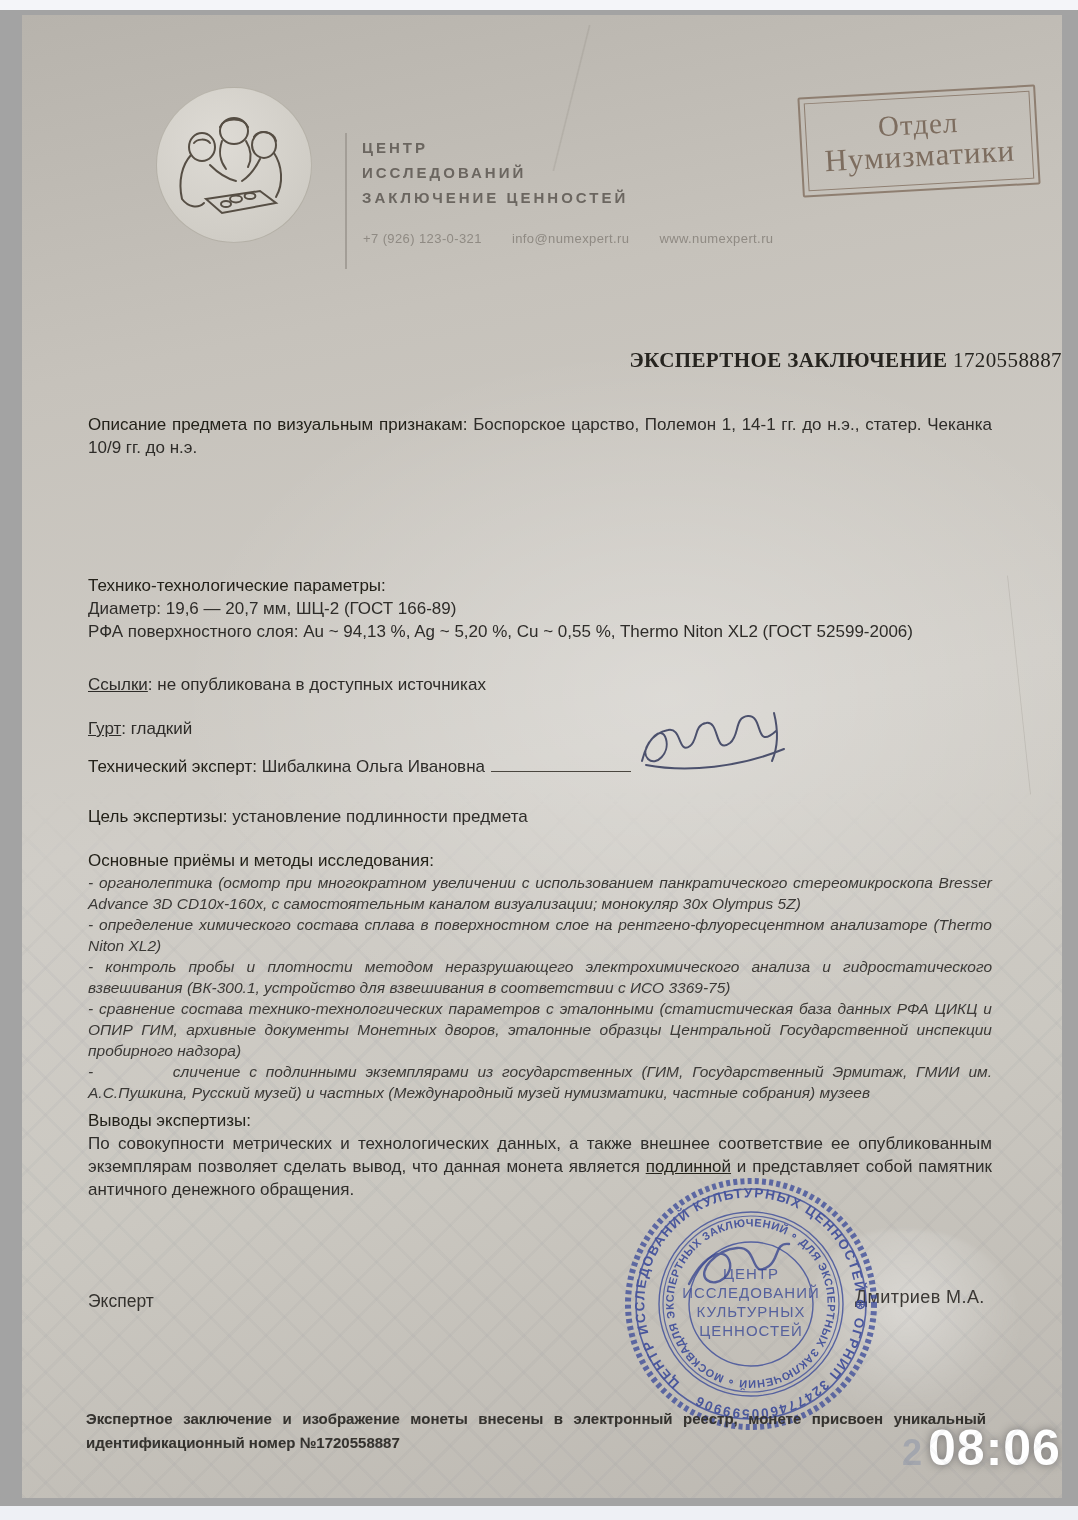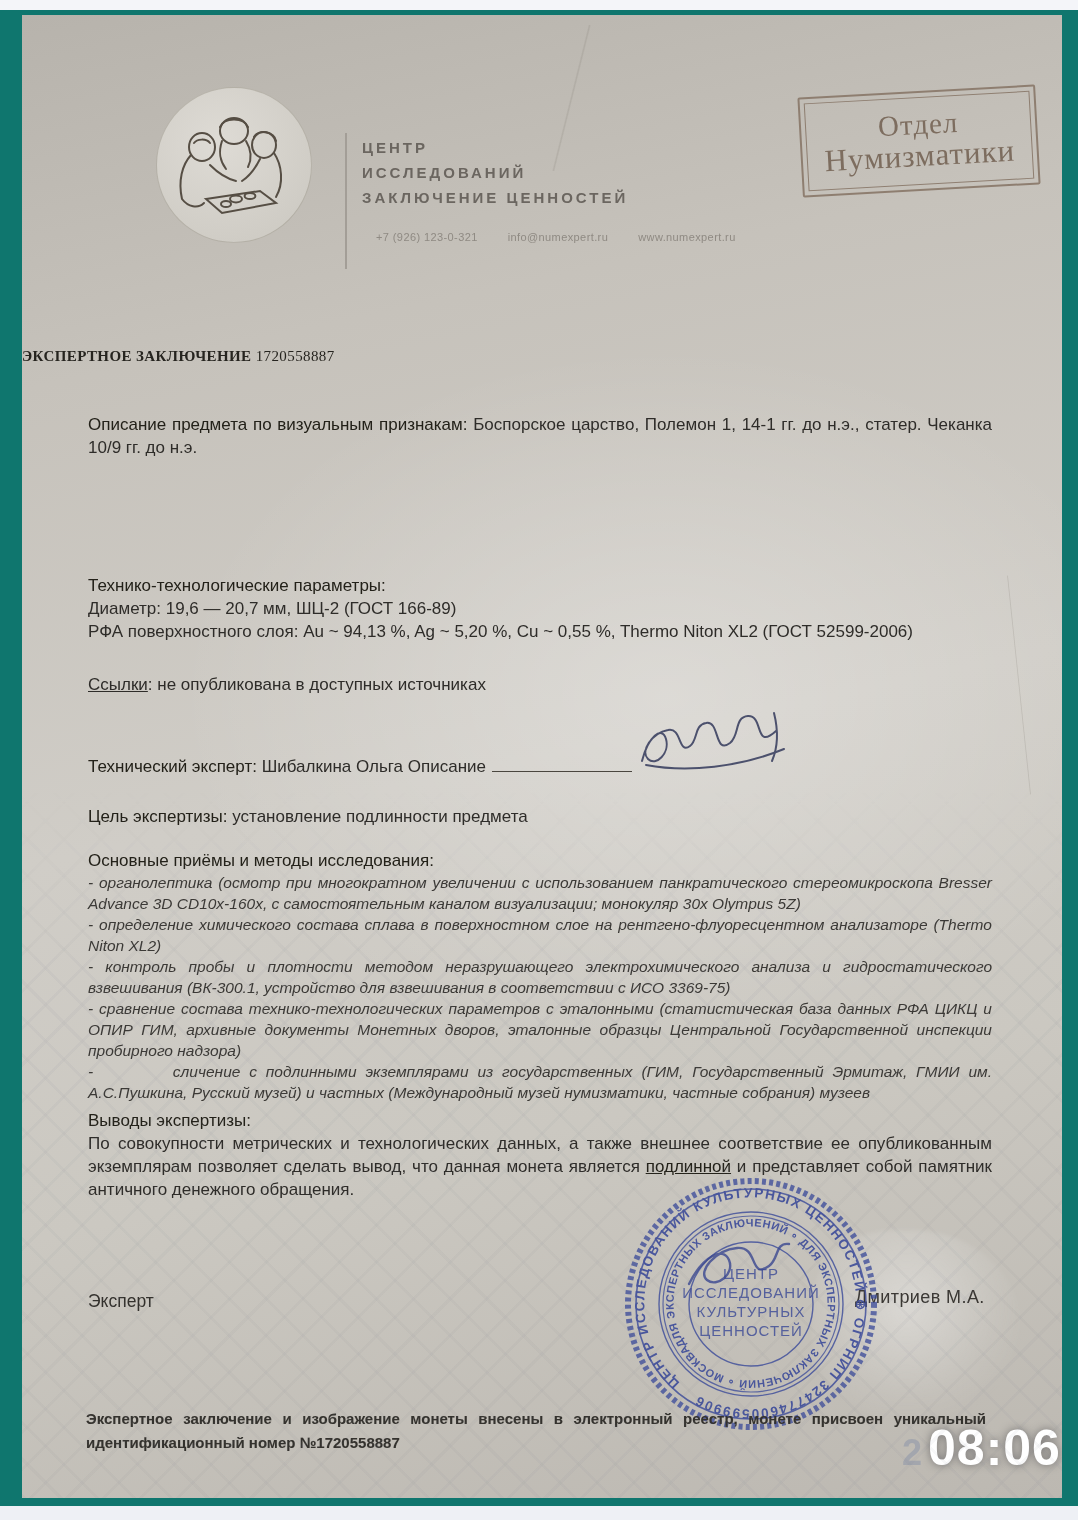--- a/index.html
+++ b/index.html
@@ -3,21 +3,21 @@
 <meta charset="utf-8">
 <style>
   html,body{margin:0;padding:0;}
   body{
     width:1078px;height:1520px;position:relative;overflow:hidden;
     background:#f4f5f9;
     font-family:"Liberation Sans",sans-serif;
   }
   .photo-frame{
     position:absolute;left:0;top:10px;width:1078px;height:1496px;
-    background:#0f766e;
+    background:#a3a3a3;
   }
   .paper{
     position:absolute;left:22px;top:5px;width:1040px;height:1483px;
     background:
       radial-gradient(ellipse 700px 500px at 62% 46%, rgba(255,255,255,.28), rgba(255,255,255,0) 70%),
       linear-gradient(168deg,#b7b3ac 0%,#c6c2bb 22%,#d0cdc7 50%,#cbc8c1 72%,#bcb8b1 100%);
     overflow:hidden;
   }
   
   .paper::after{
@@ -39,38 +39,38 @@
 
   
   .logo-circle{
     position:absolute;left:134px;top:72px;width:154px;height:154px;border-radius:50%;
     background:radial-gradient(circle at 40% 35%, #dedbd5, #cfccc5 75%);
     border:1px solid rgba(130,122,110,.35);
     display:flex;align-items:center;justify-content:center;
   }
   .org-divider{position:absolute;left:323px;top:118px;width:2px;height:136px;background:#a39e97;}
   .org-name{position:absolute;left:340px;top:120px;color:#6b6660;font-size:15px;font-weight:bold;letter-spacing:3px;line-height:25px;}
-  .org-contacts{position:absolute;left:354px;top:216px;display:flex;gap:30px;color:#8f8a83;font-size:11px;letter-spacing:.4px;}
+  .org-contacts{position:absolute;left:341px;top:216px;display:flex;gap:30px;color:#8f8a83;font-size:13px;letter-spacing:.4px;}
   .dept-stamp{
     position:absolute;left:778px;top:76px;width:238px;height:100px;
     transform:rotate(-3.2deg);
     border:2px solid #8e7e70;border-radius:2px;padding:4px;box-sizing:border-box;
   }
   .dept-stamp-inner{
     width:100%;height:100%;border:1px solid #8e7e70;box-sizing:border-box;
     display:flex;flex-direction:column;align-items:center;justify-content:center;
     font-family:"Liberation Serif",serif;color:#7d6d5f;
   }
   .dept-line1{font-size:29px;line-height:30px;letter-spacing:1px;}
   .dept-line2{font-size:31px;line-height:34px;letter-spacing:1px;}
 
   
   .doc-title{
-    position:absolute;left:0;top:333px;width:1040px;text-align:left;
-    font-family:"Liberation Serif",serif;font-size:15px;color:#26241f;letter-spacing:.4px;
+    position:absolute;left:0;top:333px;width:1040px;text-align:right;
+    font-family:"Liberation Serif",serif;font-size:21px;color:#26241f;letter-spacing:.4px;
   }
   .doc-title .t-bold{font-weight:bold;}
   .block{position:absolute;left:66px;width:904px;color:#2e2c29;font-size:17px;line-height:23px;}
   .just{text-align:justify;}
   b,.bold{font-weight:normal;color:#232119;}
   .u{text-decoration:underline;}
   .desc-block{top:398px;}
   .sides-block{top:474px;}
   .tech-block{top:552px;margin-top:7px;}
   .links-block{top:658px;}
@@ -172,23 +172,26 @@
     <div class="block tech-block">
       <div><b>Технико-технологические параметры:</b></div>
       <div>Диаметр: 19,6 — 20,7 мм, ШЦ-2 (ГОСТ 166-89)</div>
       <div>РФА поверхностного слоя: Au ~ 94,13 %, Ag ~ 5,20 %, Cu ~ 0,55 %, Thermo Niton XL2 (ГОСТ 52599-2006)</div>
     </div>
 
     <div class="block links-block">
       <span class="u">Ссылки</span><span>: не опубликована в доступных источниках</span>
     </div>
 
+    <div class="block gurt-block">
+      <span class="u">Гурт</span><span>: гладкий</span>
+    </div>
 
     <div class="block texpert-block">
-      <b>Технический эксперт:</b><span> Шибалкина Ольга Описание</span><span class="sig-line"></span>
+      <b>Технический эксперт:</b><span> Шибалкина Ольга Ивановна</span><span class="sig-line"></span>
       <svg class="tech-signature" viewBox="0 0 170 80">
         <g fill="none" stroke="#343a5c" stroke-width="2" stroke-linecap="round" opacity=".85">
           <path d="M14 58 C20 34 34 22 38 36 C42 50 28 64 20 56 C12 48 24 30 40 27 C54 24 50 52 62 43 C70 37 66 22 78 20 C92 17 86 52 102 40 C112 32 106 14 120 13 C136 12 126 48 148 28"></path>
           <path d="M146 10 C150 26 150 44 144 58"></path>
           <path d="M18 62 C60 70 112 64 156 46"></path>
         </g>
       </svg>
     </div>
 
     <div class="block purpose-block">

